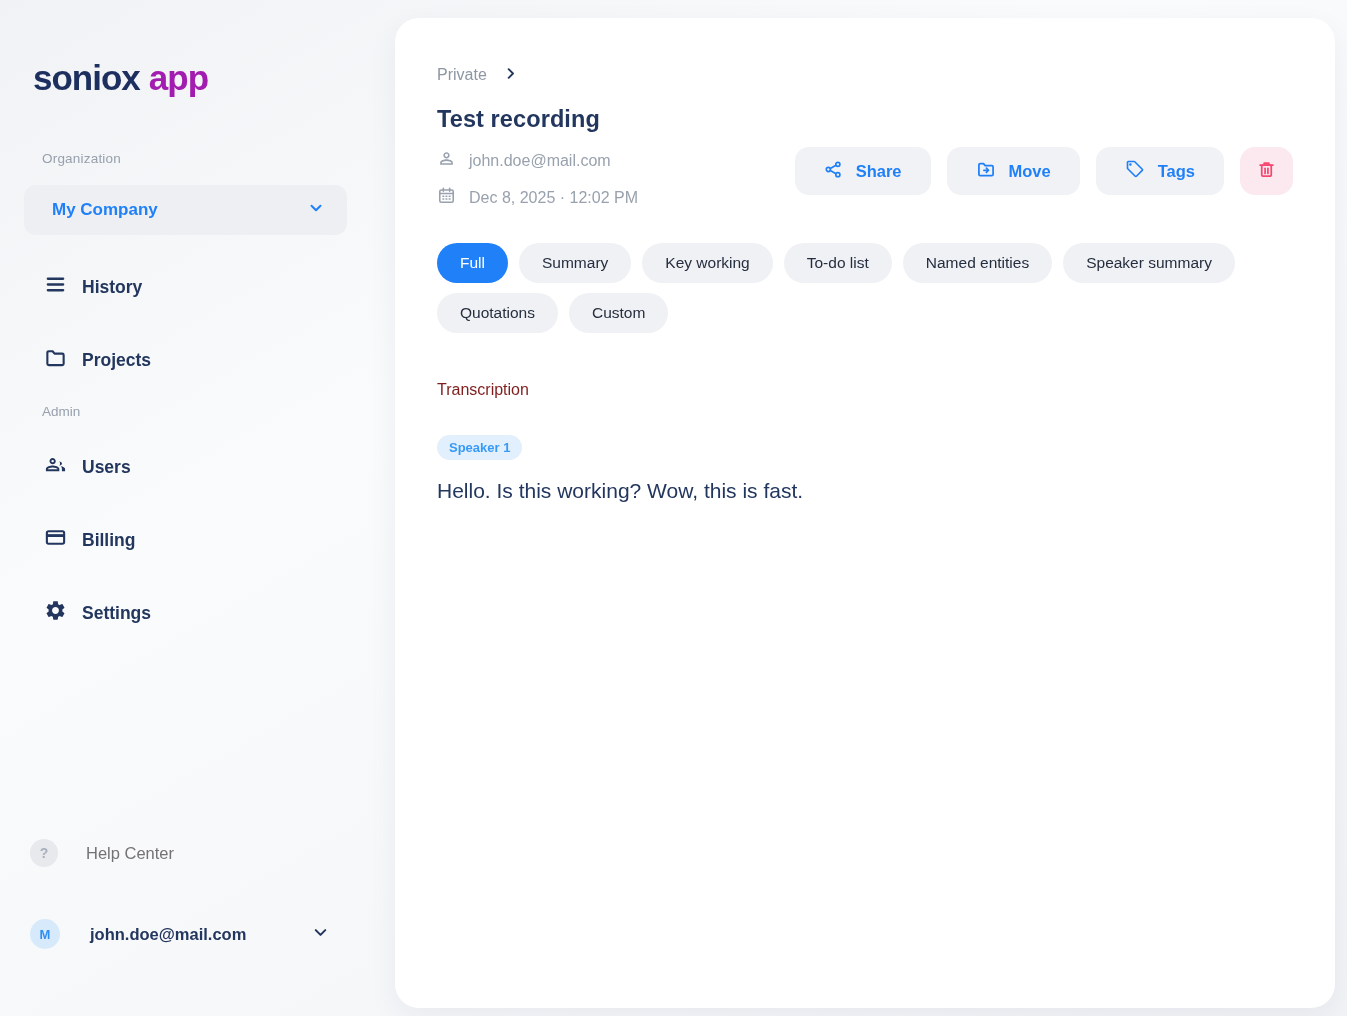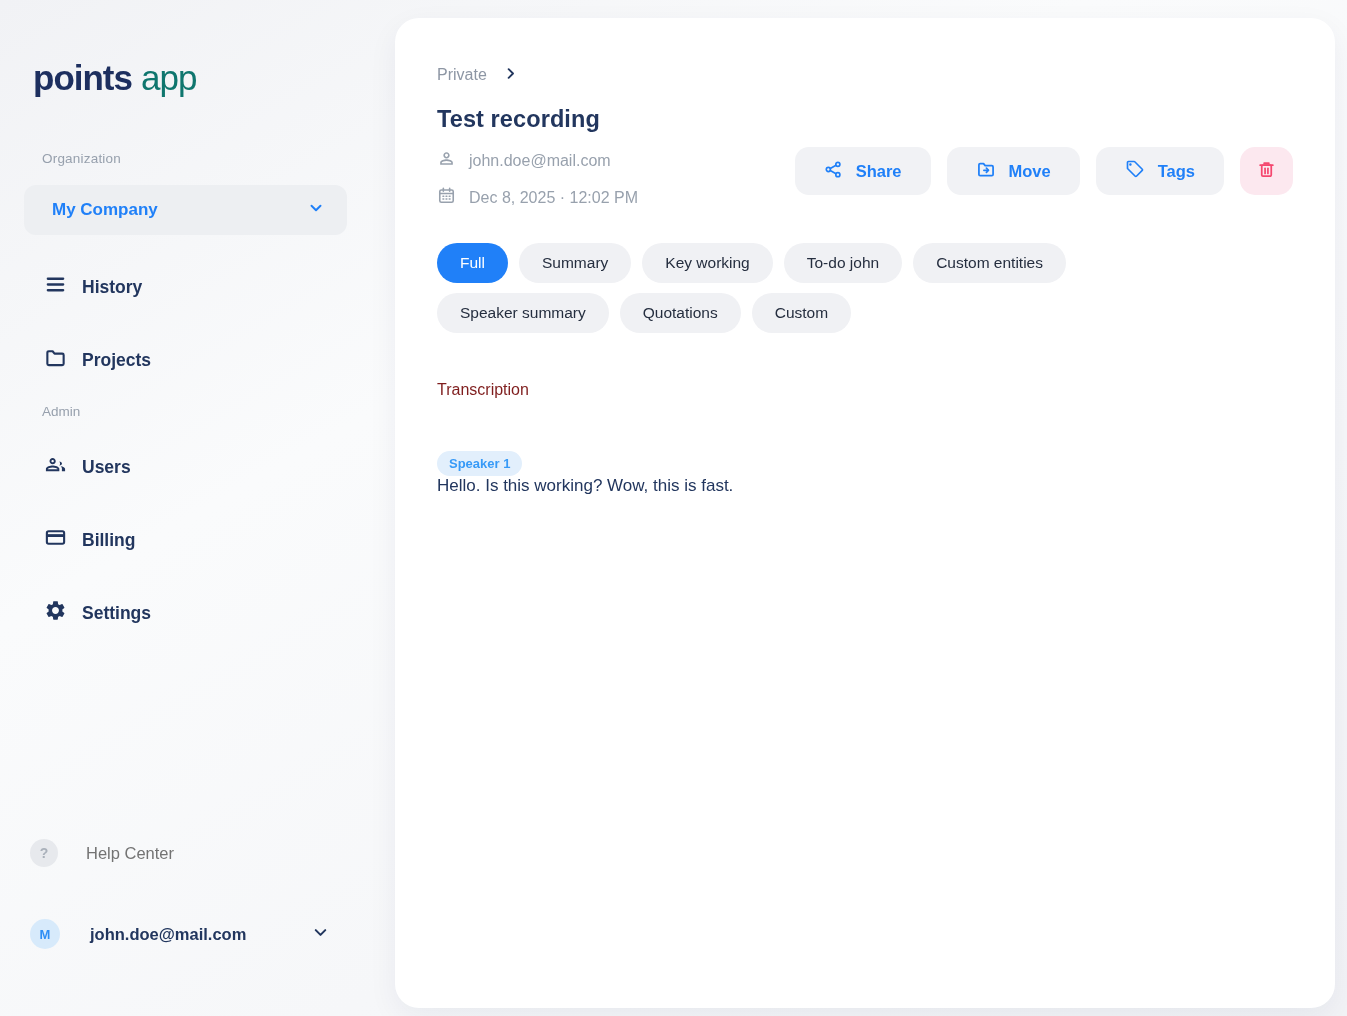--- a/index.html
+++ b/index.html
@@ -10,21 +10,21 @@
     color: #22365e;
     position: relative;
   }
 
   
   .sidebar {
     position: absolute; left: 0; top: 0; width: 394px; height: 1016px;
   }
   .logo { position: absolute; left: 33px; top: 58px; font-size: 35px; letter-spacing: -1px; white-space: nowrap; }
   .logo .brand { font-weight: 800; color: #1d2f5f; }
-  .logo .suffix { font-weight: 400; color: #0f766e; margin-left: 9px; }
+  .logo .suffix { font-weight: 700; color: #a21caf; margin-left: 9px; }
 
   .org-label { position: absolute; left: 42px; top: 151px; font-size: 13.5px; color: #97a0ad; letter-spacing: .2px; }
   .org-selector {
     position: absolute; left: 24px; top: 185px; width: 323px; height: 50px;
     background: #edeff2; border: none; border-radius: 12px; cursor: pointer;
     display: flex; align-items: center; justify-content: space-between;
     padding: 0 22px 0 28px;
     font-family: inherit; font-size: 17px; font-weight: 700; color: #2080f8;
   }
   .org-selector svg { flex: 0 0 auto; }
@@ -92,33 +92,33 @@
   .pill {
     height: 40px; border: none; border-radius: 20px; background: #f0f1f4; cursor: pointer;
     padding: 0 23px; font-family: inherit; font-size: 15.5px; color: #252e3f;
     display: flex; align-items: center;
   }
   .pill.active { background: #2080f8; color: #ffffff; }
 
   .section-label { margin-top: 48px; font-size: 16px; color: #7f1d1d; }
 
   .speaker-badge {
-    margin-top: 52px; display: inline-flex; align-items: center;
+    margin-top: 36px; display: inline-flex; align-items: center;
     height: 25px; padding: 0 12px; border-radius: 12.5px;
     background: #e2effc; color: #379af7; font-size: 13px; font-weight: 700;
   }
-  .transcript { font-size: 17px; color: #22365e; }
+  .transcript { margin-top: 19px; font-size: 21px; color: #22365e; }
 </style>
 </head>
 <body>
 
 <div class="sidebar">
 
   <div class="logo">
-    <span class="brand">points</span><span class="suffix">app</span>
+    <span class="brand">soniox</span><span class="suffix">app</span>
   </div>
 
   <div class="org-label">Organization</div>
 
   <button class="org-selector">
     <span>My Company</span>
     <span>
       <svg width="18" height="18" viewBox="0 0 24 24" fill="none" stroke="#2080f8" stroke-width="2.6" stroke-linecap="round" stroke-linejoin="round">
           <polyline points="6 9 12 15 18 9"></polyline>
         </svg>
@@ -277,22 +277,22 @@
             </svg>
         </span>
       </button>
     </div>
   </div>
 
   <div class="pills">
     <button class="pill active">Full</button>
     <button class="pill">Summary</button>
     <button class="pill">Key working</button>
-    <button class="pill">To-do john</button>
-    <button class="pill">Custom entities</button>
+    <button class="pill">To-do list</button>
+    <button class="pill">Named entities</button>
     <button class="pill">Speaker summary</button>
     <button class="pill">Quotations</button>
     <button class="pill">Custom</button>
   </div>
 
   <div class="section-label">Transcription</div>
 
   <div>
     <span class="speaker-badge">Speaker 1</span>
   </div>

